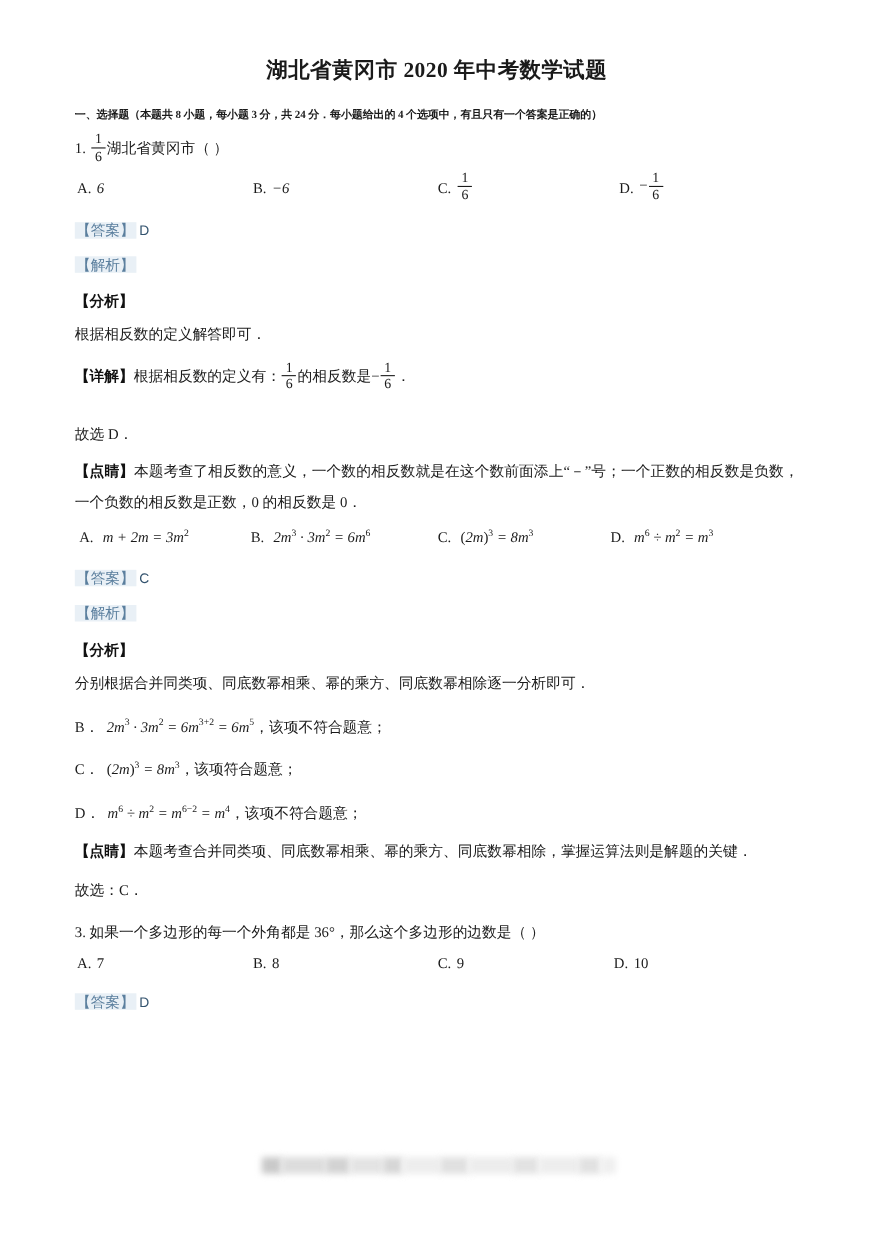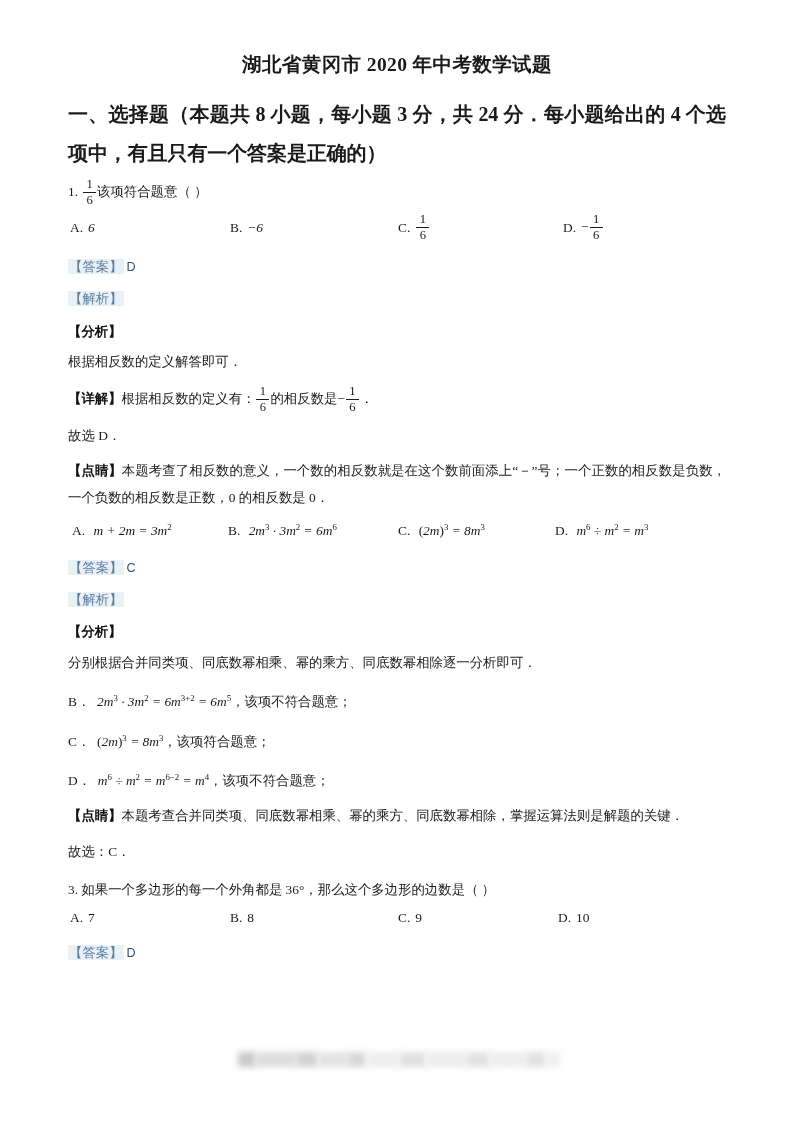--- a/index.html
+++ b/index.html
@@ -34,21 +34,21 @@
     text-align: center;
     font-size: 19.5px;
     font-weight: bold;
     letter-spacing: 0.4px;
     margin: 0 0 17px 0;
     line-height: 1.35;
   }
 
   
   .section-head {
-    font-size: 20px;
+    font-size: 10px;
     font-weight: bold;
     line-height: 1.92;
     margin: 0 0 6px 0;
     text-align: justify;
     letter-spacing: -0.1px;
   }
 
   
   .para {
     font-size: 13.4px;
@@ -178,21 +178,21 @@
 
     <p class="section-head">一、选择题（本题共 8 小题，每小题 3 分，共 24 分．每小题给出的 4 个选项中，有且只有一个答案是正确的）</p>
 
     <div class="qstem">
       <span class="qnum">1.</span>
       <span class="math"><span class="frac">
             <span class="num">1</span>
             <span class="bar"></span>
             <span class="den">6</span>
           </span></span>
-      <span>该项符合题意（    ）</span>
+      <span>湖北省黄冈市（    ）</span>
     </div>
 
     <div class="opts">
       <div class="opt" style="left:2px">
         <span class="lbl">A.</span>
         <span class="math">6</span>
       </div>
       <div class="opt" style="left:162px">
         <span class="lbl">B.</span>
         <span class="math">−6</span>
@@ -239,21 +239,21 @@
           </span></span>
       <span>的相反数是</span>
       <span class="math"><span class="neg">−</span><span class="frac">
             <span class="num">1</span>
             <span class="bar"></span>
             <span class="den">6</span>
           </span></span>
       <span>．</span>
     </div>
 
-    <p class="para" style="margin-top:8px">故选 D．</p>
+    <p class="para" style="margin-top:24px">故选 D．</p>
 
     <p class="para" style="margin-top:7px">
       <span class="tag-bold">【点睛】</span><span>本题考查了相反数的意义，一个数的相反数就是在这个数前面添上“－”号；一个正数的相反数是负数，一个负数的相反数是正数，0 的相反数是 0．</span>
     </p>
 
 
     <div class="opts plain" style="height:34px">
       <div class="opt" style="left:4px;height:34px">
         <span class="lbl">A.</span>
         <span class="math">&nbsp;m + 2m = 3m<sup class="n">2</sup></span>

